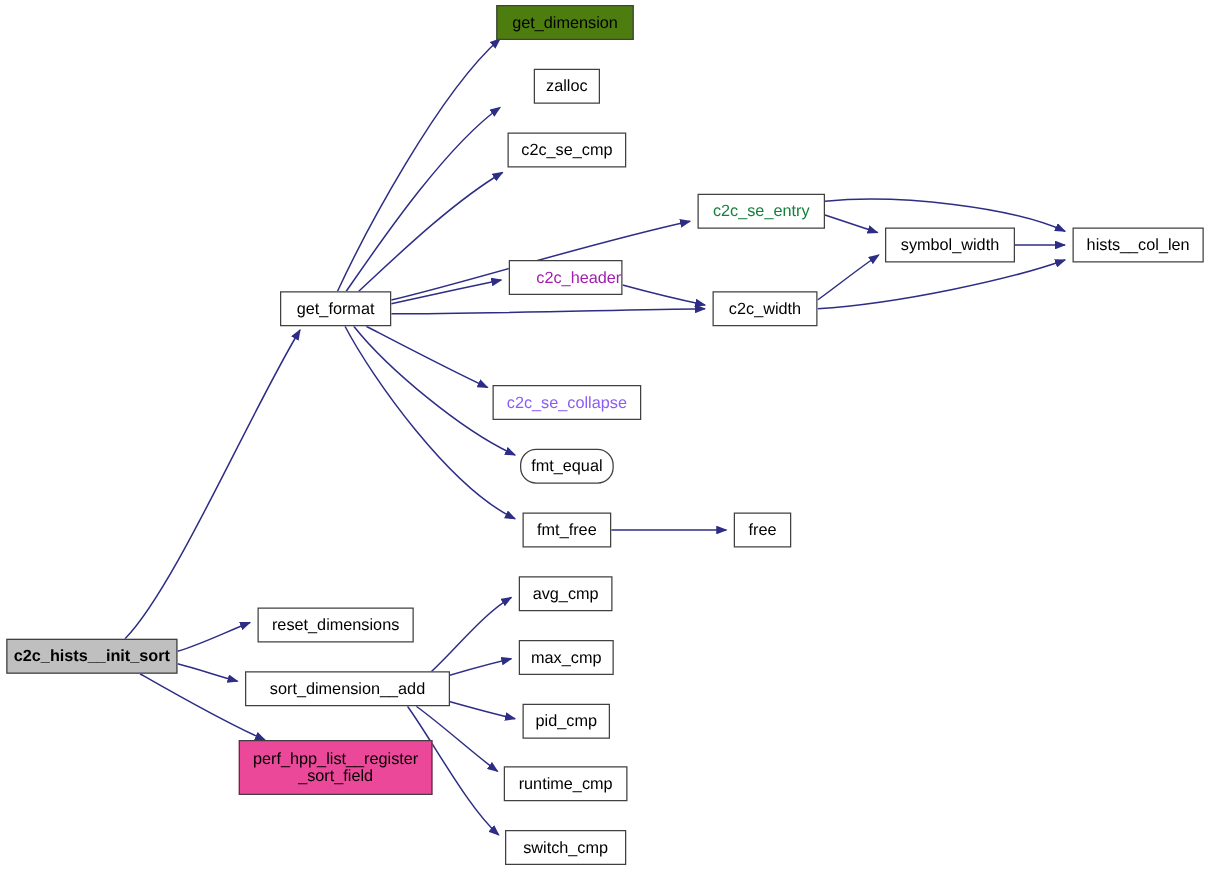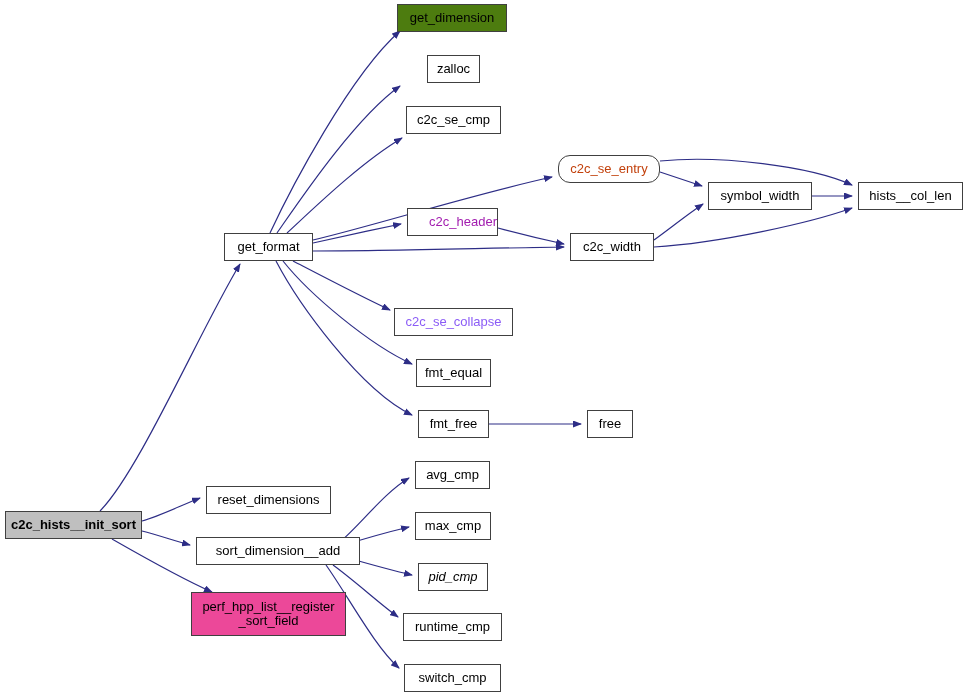--- a/index.html
+++ b/index.html
@@ -90,33 +90,33 @@
         <path d="M 326,565 C 348,596 375,647 399,668" fill="none" stroke="#2d2d86" stroke-width="1.2" marker-end="url(#arrow)"></path>
       </g>
   </svg>
 
   <div id="nodes">
       <div class="node root" style="left: 5px; top: 511px; width: 137px; height: 28px; border-color: rgb(64, 64, 64); background: rgb(191, 191, 191); color: rgb(0, 0, 0);"><span class="lbl">c2c_hists__init_sort</span></div>
       <div class="node" style="left: 224px; top: 233px; width: 89px; height: 28px; border-color: rgb(64, 64, 64); background: rgb(255, 255, 255); color: rgb(0, 0, 0);"><span class="lbl">get_format</span></div>
       <div class="node" style="left: 397px; top: 4px; width: 110px; height: 28px; border-color: rgb(64, 64, 64); background: #4d7c0f; color: rgb(0, 0, 0);"><span class="lbl">get_dimension</span></div>
       <div class="node" style="left: 427px; top: 55px; width: 53px; height: 28px; border-color: rgb(64, 64, 64); background: rgb(255, 255, 255); color: rgb(0, 0, 0);"><span class="lbl">zalloc</span></div>
       <div class="node" style="left: 406px; top: 106px; width: 95px; height: 28px; border-color: rgb(64, 64, 64); background: rgb(255, 255, 255); color: rgb(0, 0, 0);"><span class="lbl">c2c_se_cmp</span></div>
-      <div class="node" style="left: 558px; top: 155px; width: 102px; height: 28px; border-color: rgb(64, 64, 64); background: rgb(255, 255, 255); color: #c2410c; border-radius: 12px;"><span class="lbl">c2c_se_entry</span></div>
+      <div class="node" style="left: 558px; top: 155px; width: 102px; height: 28px; border-color: rgb(64, 64, 64); background: rgb(255, 255, 255); color: #15803d;"><span class="lbl">c2c_se_entry</span></div>
       <div class="node" style="left: 407px; top: 208px; width: 91px; height: 28px; border-color: rgb(64, 64, 64); background: rgb(255, 255, 255); color: #a21caf; text-align: right;"><span class="lbl">c2c_header</span></div>
       <div class="node" style="left: 570px; top: 233px; width: 84px; height: 28px; border-color: rgb(64, 64, 64); background: rgb(255, 255, 255); color: rgb(0, 0, 0);"><span class="lbl">c2c_width</span></div>
       <div class="node" style="left: 708px; top: 182px; width: 104px; height: 28px; border-color: rgb(64, 64, 64); background: rgb(255, 255, 255); color: rgb(0, 0, 0);"><span class="lbl">symbol_width</span></div>
       <div class="node" style="left: 858px; top: 182px; width: 105px; height: 28px; border-color: rgb(64, 64, 64); background: rgb(255, 255, 255); color: rgb(0, 0, 0);"><span class="lbl">hists__col_len</span></div>
       <div class="node" style="left: 394px; top: 308px; width: 119px; height: 28px; border-color: rgb(64, 64, 64); background: rgb(255, 255, 255); color: #8b5cf6;"><span class="lbl">c2c_se_collapse</span></div>
-      <div class="node" style="left: 416px; top: 359px; width: 75px; height: 28px; border-color: rgb(64, 64, 64); background: rgb(255, 255, 255); color: rgb(0, 0, 0);"><span class="lbl">fmt_equal</span></div>
+      <div class="node" style="left: 416px; top: 359px; width: 75px; height: 28px; border-color: rgb(64, 64, 64); background: rgb(255, 255, 255); color: rgb(0, 0, 0); border-radius: 13px;"><span class="lbl">fmt_equal</span></div>
       <div class="node" style="left: 418px; top: 410px; width: 71px; height: 28px; border-color: rgb(64, 64, 64); background: rgb(255, 255, 255); color: rgb(0, 0, 0);"><span class="lbl">fmt_free</span></div>
       <div class="node" style="left: 587px; top: 410px; width: 46px; height: 28px; border-color: rgb(64, 64, 64); background: rgb(255, 255, 255); color: rgb(0, 0, 0);"><span class="lbl">free</span></div>
       <div class="node" style="left: 206px; top: 486px; width: 125px; height: 28px; border-color: rgb(64, 64, 64); background: rgb(255, 255, 255); color: rgb(0, 0, 0); justify-content: flex-end;"><span class="lbl">reset_dimensions</span></div>
       <div class="node" style="left: 196px; top: 537px; width: 164px; height: 28px; border-color: rgb(64, 64, 64); background: rgb(255, 255, 255); color: rgb(0, 0, 0);"><span class="lbl">sort_dimension__add</span></div>
       <div class="node" style="left: 191px; top: 592px; width: 155px; height: 44px; border-color: rgb(64, 64, 64); background: #ec4899; color: rgb(0, 0, 0);"><span class="lbl">perf_hpp_list__register
 _sort_field</span></div>
       <div class="node" style="left: 415px; top: 461px; width: 75px; height: 28px; border-color: rgb(64, 64, 64); background: rgb(255, 255, 255); color: rgb(0, 0, 0);"><span class="lbl">avg_cmp</span></div>
       <div class="node" style="left: 415px; top: 512px; width: 76px; height: 28px; border-color: rgb(64, 64, 64); background: rgb(255, 255, 255); color: rgb(0, 0, 0);"><span class="lbl">max_cmp</span></div>
-      <div class="node" style="left: 418px; top: 563px; width: 70px; height: 28px; border-color: rgb(64, 64, 64); background: rgb(255, 255, 255); color: rgb(0, 0, 0); font-style: italic;"><span class="lbl">pid_cmp</span></div>
+      <div class="node" style="left: 418px; top: 563px; width: 70px; height: 28px; border-color: rgb(64, 64, 64); background: rgb(255, 255, 255); color: rgb(0, 0, 0);"><span class="lbl">pid_cmp</span></div>
       <div class="node" style="left: 403px; top: 613px; width: 99px; height: 28px; border-color: rgb(64, 64, 64); background: rgb(255, 255, 255); color: rgb(0, 0, 0);"><span class="lbl">runtime_cmp</span></div>
       <div class="node" style="left: 404px; top: 664px; width: 97px; height: 28px; border-color: rgb(64, 64, 64); background: rgb(255, 255, 255); color: rgb(0, 0, 0);"><span class="lbl">switch_cmp</span></div>
     </div>
 
 </div>
 
 </body></html>

